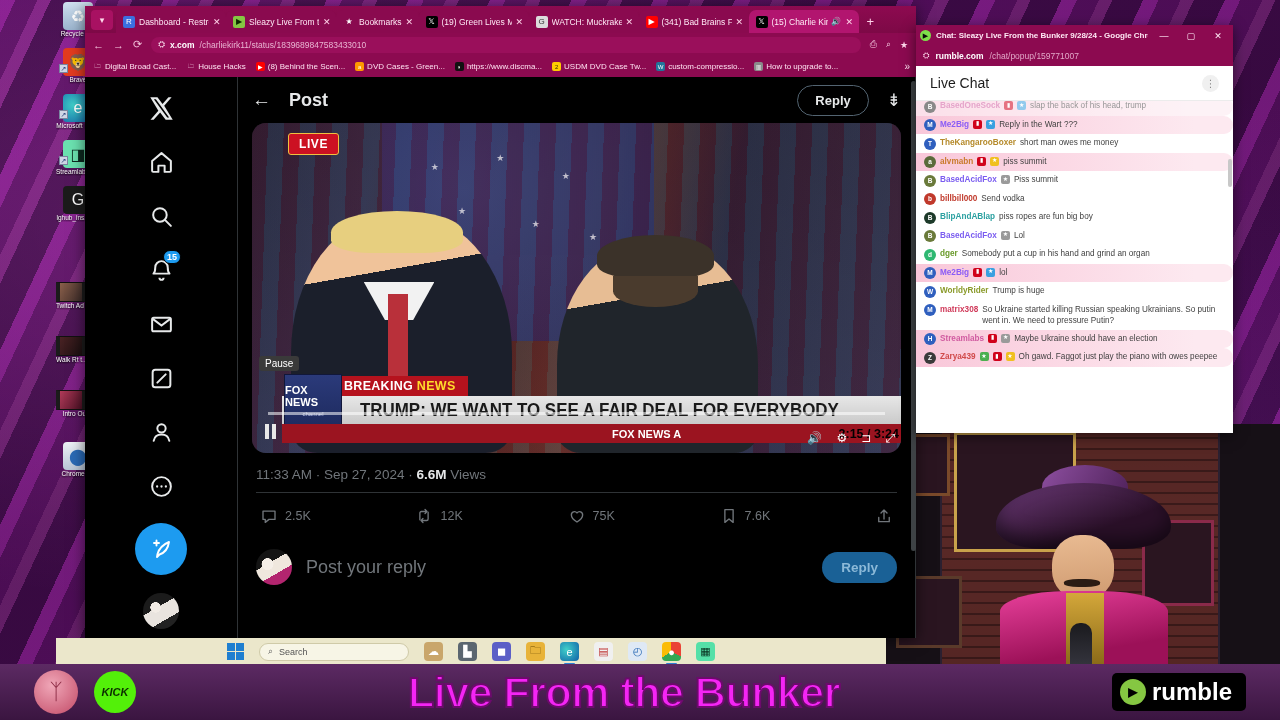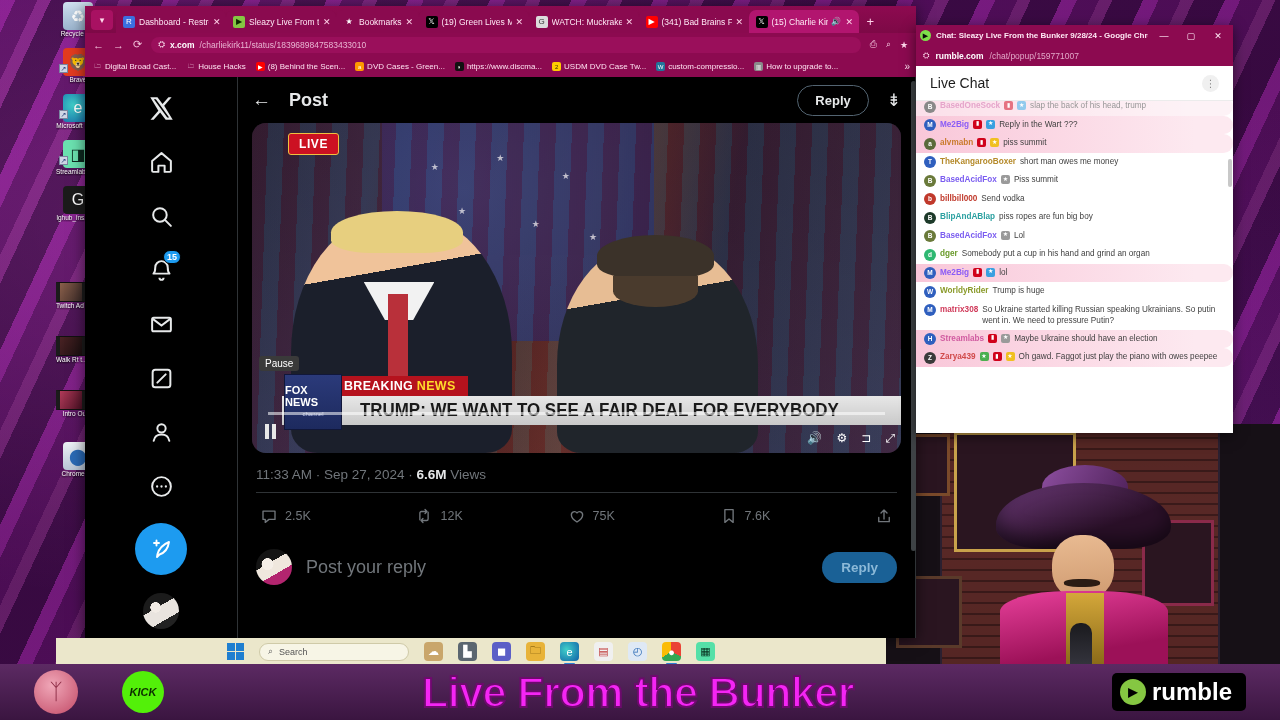--- a/index.html
+++ b/index.html
@@ -418,21 +418,21 @@
     display:flex; align-items:center; gap:16px; padding:0 34px;
   }
   #banner .circ1{
     width:44px;height:44px;border-radius:50%;
     background:radial-gradient(circle at 40% 35%,#f0a7b8,#c24a66);
     display:flex;align-items:center;justify-content:center;color:#8c2b44;font-size:22px;
   }
   #kick{
     width:42px;height:42px;border-radius:50%;background:#53f009;
     display:flex;align-items:center;justify-content:center;
-    color:#0b2b00;font-size:11px;font-weight:bold;font-style:italic;margin-left:28px;
+    color:#0b2b00;font-size:11px;font-weight:bold;font-style:italic;
   }
   #bannertext{
     flex:1; text-align:center; font-size:43px; font-weight:bold; color:#f425f4;
     -webkit-text-stroke:2px #6d0a6d;
     font-family:"Liberation Sans Narrow","Liberation Sans",sans-serif;
     letter-spacing:-.5px; white-space:nowrap;
   }
   #rumblelogo{
     height:38px; background:#000; border-radius:5px; display:flex;
     align-items:center; gap:6px; padding:0 14px 0 8px;
@@ -690,20 +690,24 @@
           <span>TRUMP: WE WANT TO SEE A FAIR DEAL FOR EVERYBODY</span>
         </div>
 
         <div id="foxlogo">
           <span>FOX NEWS</span>
           <span class="ch">channel</span>
         </div>
 
         <div id="seekbar"></div>
 
+        <div id="redbar">
+          <span class="fx">FOX NEWS A</span>
+          <span id="vidtime">3:15 / 3:24</span>
+        </div>
 
         <div id="pause-btn">
             <i></i>
             <i></i>
           </div>
 
         <div id="vidctrl">
           <span>🔊</span>
           <span>⚙</span>
           <span>⊐</span>
@@ -817,32 +821,32 @@
     </div>
 
     <div class="msg hl">
       <span class="av" style="background:#2f5fbe">M</span>
       <span class="un" style="color:#8b5cf6">Me2Big</span>
       <span class="bdg" style="background:#d0021b">▮</span>
       <span class="bdg" style="background:#3aa0e0">★</span>
       <span class="tx">Reply in the Wart ???</span>
     </div>
 
+    <div class="msg">
+      <span class="av" style="background:#2f5fbe">T</span>
+      <span class="un" style="color:#b58a2a">TheKangarooBoxer</span>
+      <span class="tx">short man owes me money</span>
+    </div>
+
     <div class="msg hl">
       <span class="av" style="background:#5a6a3a">a</span>
       <span class="un" style="color:#c97a2a">alvmabn</span>
       <span class="bdg" style="background:#d0021b">▮</span>
       <span class="bdg" style="background:#f0c020">★</span>
       <span class="tx">piss summit</span>
-    </div>
-
-    <div class="msg">
-      <span class="av" style="background:#2f5fbe">T</span>
-      <span class="un" style="color:#b58a2a">TheKangarooBoxer</span>
-      <span class="tx">short man owes me money</span>
     </div>
 
     <div class="msg">
       <span class="av" style="background:#6a7a3a">B</span>
       <span class="un" style="color:#7a5cf0">BasedAcidFox</span>
       <span class="bdg" style="background:#9a9a9a">★</span>
       <span class="tx">Piss summit</span>
     </div>
 
     <div class="msg">

